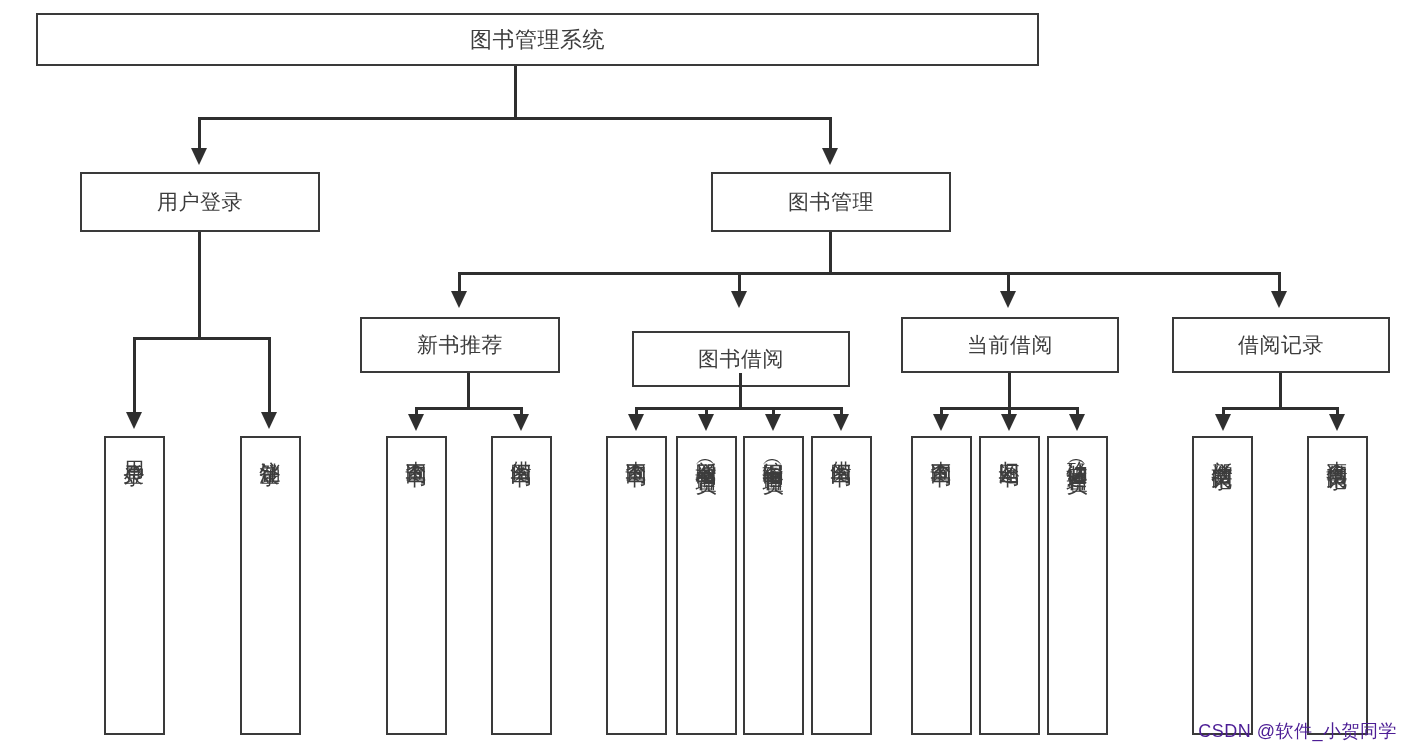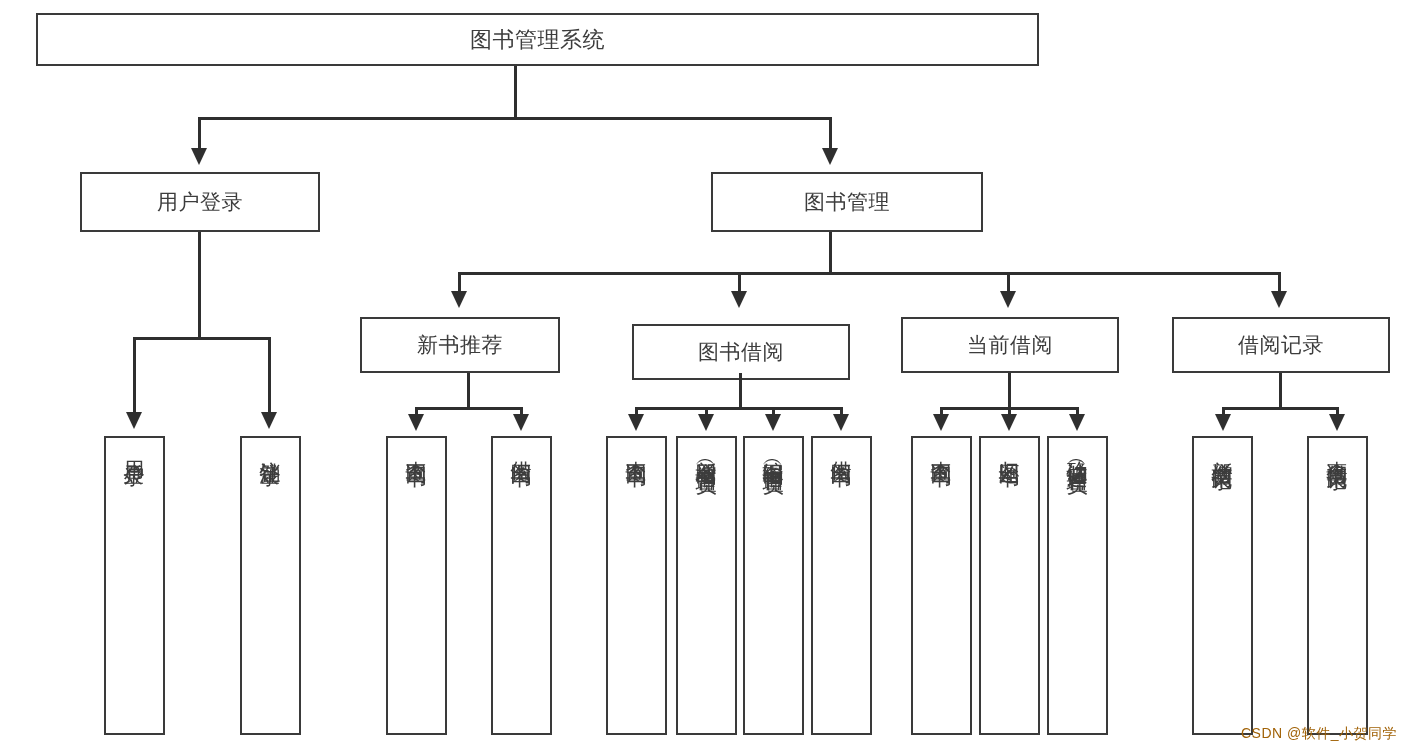--- a/index.html
+++ b/index.html
@@ -66,22 +66,22 @@
     height: 0;
     border-left: 8px solid transparent;
     border-right: 8px solid transparent;
     border-top: 17px solid #2f2f2f;
   }
   
   #watermark {
     position: absolute;
     right: 8px;
     bottom: 4px;
-    font-size: 14px;
-    color: #a16207;
+    font-size: 18px;
+    color: #4c1d95;
     letter-spacing: 0.5px;
     white-space: nowrap;
     pointer-events: none;
   }
 </style>
 </head>
 <body>
 
 <div id="diagram-root">
 
@@ -95,21 +95,21 @@
 
   <div class="edge v" style="left:198px; top:117px; width:3px; height:34px;"></div>
   <div class="arrow" style="left:191px; top:148px;"></div>
   <div class="edge v" style="left:829px; top:117px; width:3px; height:34px;"></div>
   <div class="arrow" style="left:822px; top:148px;"></div>
 
   <div class="node horiz" style="left:80px; top:172px; width:240px; height:60px;">
     <span>用户登录</span>
   </div>
 
-  <div class="node horiz" style="left:711px; top:172px; width:272px; height:60px;">
+  <div class="node horiz" style="left:711px; top:172px; width:240px; height:60px;">
     <span>图书管理</span>
   </div>
 
   <div class="edge v" style="left:198px; top:232px; width:3px; height:106px;"></div>
   <div class="edge h" style="left:133px; top:337px; width:137px; height:3px;"></div>
   <div class="edge v" style="left:133px; top:337px; width:3px; height:78px;"></div>
   <div class="arrow" style="left:126px; top:412px;"></div>
   <div class="edge v" style="left:268px; top:337px; width:3px; height:78px;"></div>
   <div class="arrow" style="left:261px; top:412px;"></div>
 
@@ -131,21 +131,21 @@
 
   <div class="edge v" style="left:1007px; top:272px; width:3px; height:22px;"></div>
   <div class="arrow" style="left:1000px; top:291px;"></div>
 
   <div class="edge v" style="left:1278px; top:272px; width:3px; height:22px;"></div>
   <div class="arrow" style="left:1271px; top:291px;"></div>
 
   <div class="node horiz" style="left:360px; top:317px; width:200px; height:56px;">
     <span>新书推荐</span>
   </div>
-  <div class="node horiz" style="left:632px; top:324px; width:218px; height:56px;">
+  <div class="node horiz" style="left:632px; top:331px; width:218px; height:56px;">
     <span>图书借阅</span>
   </div>
   <div class="node horiz" style="left:901px; top:317px; width:218px; height:56px;">
     <span>当前借阅</span>
   </div>
   <div class="node horiz" style="left:1172px; top:317px; width:218px; height:56px;">
     <span>借阅记录</span>
   </div>
 
   <div class="edge v" style="left:467px; top:373px; width:3px; height:36px;"></div>

